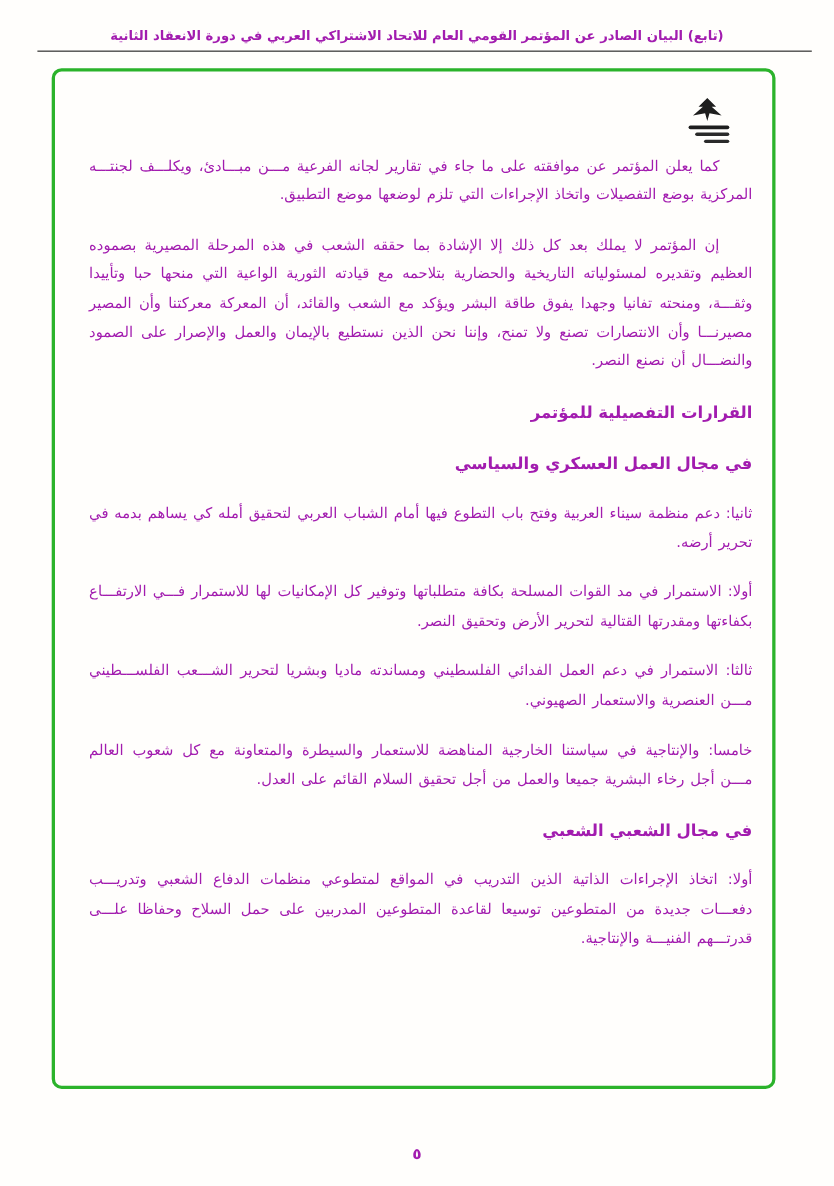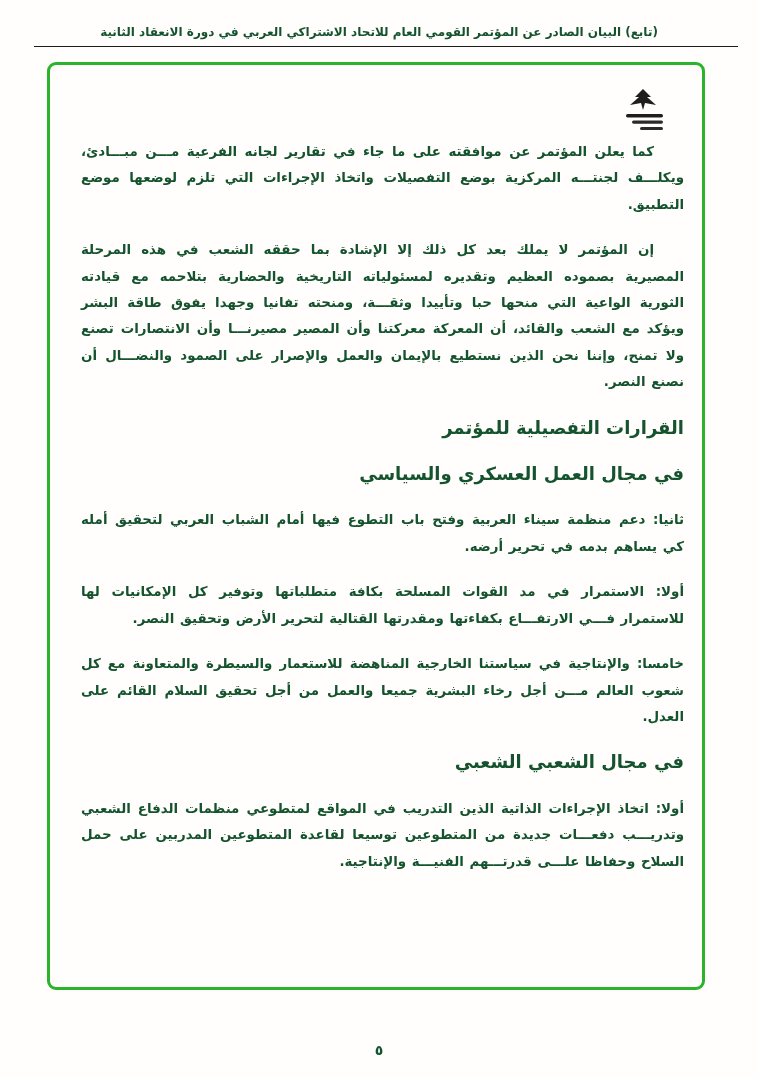--- a/index.html
+++ b/index.html
@@ -1,18 +1,18 @@
 <!DOCTYPE html>
 <html lang="ar" style="--border-green: #2bb32b; --text: #121212;"><head>
 <meta charset="utf-8">
 <style>
   html,body{margin:0;padding:0;background:#ffffff;}
   .page{
     position:relative;width:758px;height:1078px;margin:0 auto;
-    background:#fffefc;color:#14532d;
+    background:#fffefc;color:#a21caf;
     font-family:"DejaVu Sans",sans-serif;overflow:hidden;
   }
   .header{
     position:absolute;top:25px;left:0;right:0;
     text-align:center;direction:rtl;
     font-size:12px;font-weight:bold;letter-spacing:0;
   }
   .header-rule{
     position:absolute;top:46px;left:34px;right:20px;
     border:none;border-top:1.6px solid #1c1c1c;margin:0;height:0;
@@ -23,26 +23,26 @@
     box-sizing:border-box;background:transparent;
   }
   .emblem{
     position:absolute;top:22px;right:36px;width:46px;height:50px;
   }
   .content{
     position:absolute;top:74px;left:15px;right:18px;
     direction:rtl;text-align:right;
   }
   p.body{
-    font-size:13.4px;font-weight:bold;line-height:26.4px;
+    font-size:13.4px;font-weight:normal;line-height:26.4px;
     text-align:justify;margin:0 0 19px 16px;word-spacing:1px;
   }
   p.indent{text-indent:30px;}
   p.heading{
-    font-size:18px;font-weight:bold;line-height:26.4px;
+    font-size:15px;font-weight:bold;line-height:26.4px;
     text-align:right;margin:1px 0 20px 0;
   }
   .page-number{
     position:absolute;bottom:20px;left:0;right:0;
     text-align:center;font-size:14px;font-weight:bold;
   }
 </style>
 </head>
 <body>
 
@@ -63,20 +63,21 @@
       </svg>
     </div>
 
     <div class="content">
       <p class="body indent">كما يعلن المؤتمر عن موافقته على ما جاء في تقارير لجانه الفرعية مـــن مبـــادئ، ويكلـــف لجنتـــه المركزية بوضع التفصيلات واتخاذ الإجراءات التي تلزم لوضعها موضع التطبيق.</p>
       <p class="body indent">إن المؤتمر لا يملك بعد كل ذلك إلا الإشادة بما حققه الشعب في هذه المرحلة المصيرية بصموده العظيم وتقديره لمسئولياته التاريخية والحضارية بتلاحمه مع قيادته الثورية الواعية التي منحها حبا وتأييدا وثقـــة، ومنحته تفانيا وجهدا يفوق طاقة البشر ويؤكد مع الشعب والقائد، أن المعركة معركتنا وأن المصير مصيرنـــا وأن الانتصارات تصنع ولا تمنح، وإننا نحن الذين نستطيع بالإيمان والعمل والإصرار على الصمود والنضـــال أن نصنع النصر.</p>
       <p class="heading">القرارات التفصيلية للمؤتمر</p>
       <p class="heading">في مجال العمل العسكري والسياسي</p>
       <p class="body">ثانيا: دعم منظمة سيناء العربية وفتح باب التطوع فيها أمام الشباب العربي لتحقيق أمله كي يساهم بدمه في تحرير أرضه.</p>
       <p class="body">أولا: الاستمرار في مد القوات المسلحة بكافة متطلباتها وتوفير كل الإمكانيات لها للاستمرار فـــي الارتفـــاع بكفاءتها ومقدرتها القتالية لتحرير الأرض وتحقيق النصر.</p>
+      <p class="body">ثالثا: الاستمرار في دعم العمل الفدائي الفلسطيني ومساندته ماديا وبشريا لتحرير الشـــعب الفلســـطيني مـــن العنصرية والاستعمار الصهيوني.</p>
       <p class="body">خامسا: والإنتاجية في سياستنا الخارجية المناهضة للاستعمار والسيطرة والمتعاونة مع كل شعوب العالم مـــن أجل رخاء البشرية جميعا والعمل من أجل تحقيق السلام القائم على العدل.</p>
       <p class="heading">في مجال الشعبي الشعبي</p>
       <p class="body">أولا: اتخاذ الإجراءات الذاتية الذين التدريب في المواقع لمتطوعي منظمات الدفاع الشعبي وتدريـــب دفعـــات جديدة من المتطوعين توسيعا لقاعدة المتطوعين المدربين على حمل السلاح وحفاظا علـــى قدرتـــهم الفنيـــة والإنتاجية.</p>
     </div>
 
   </div>
 
   <div class="page-number">٥</div>
 
 </div>

